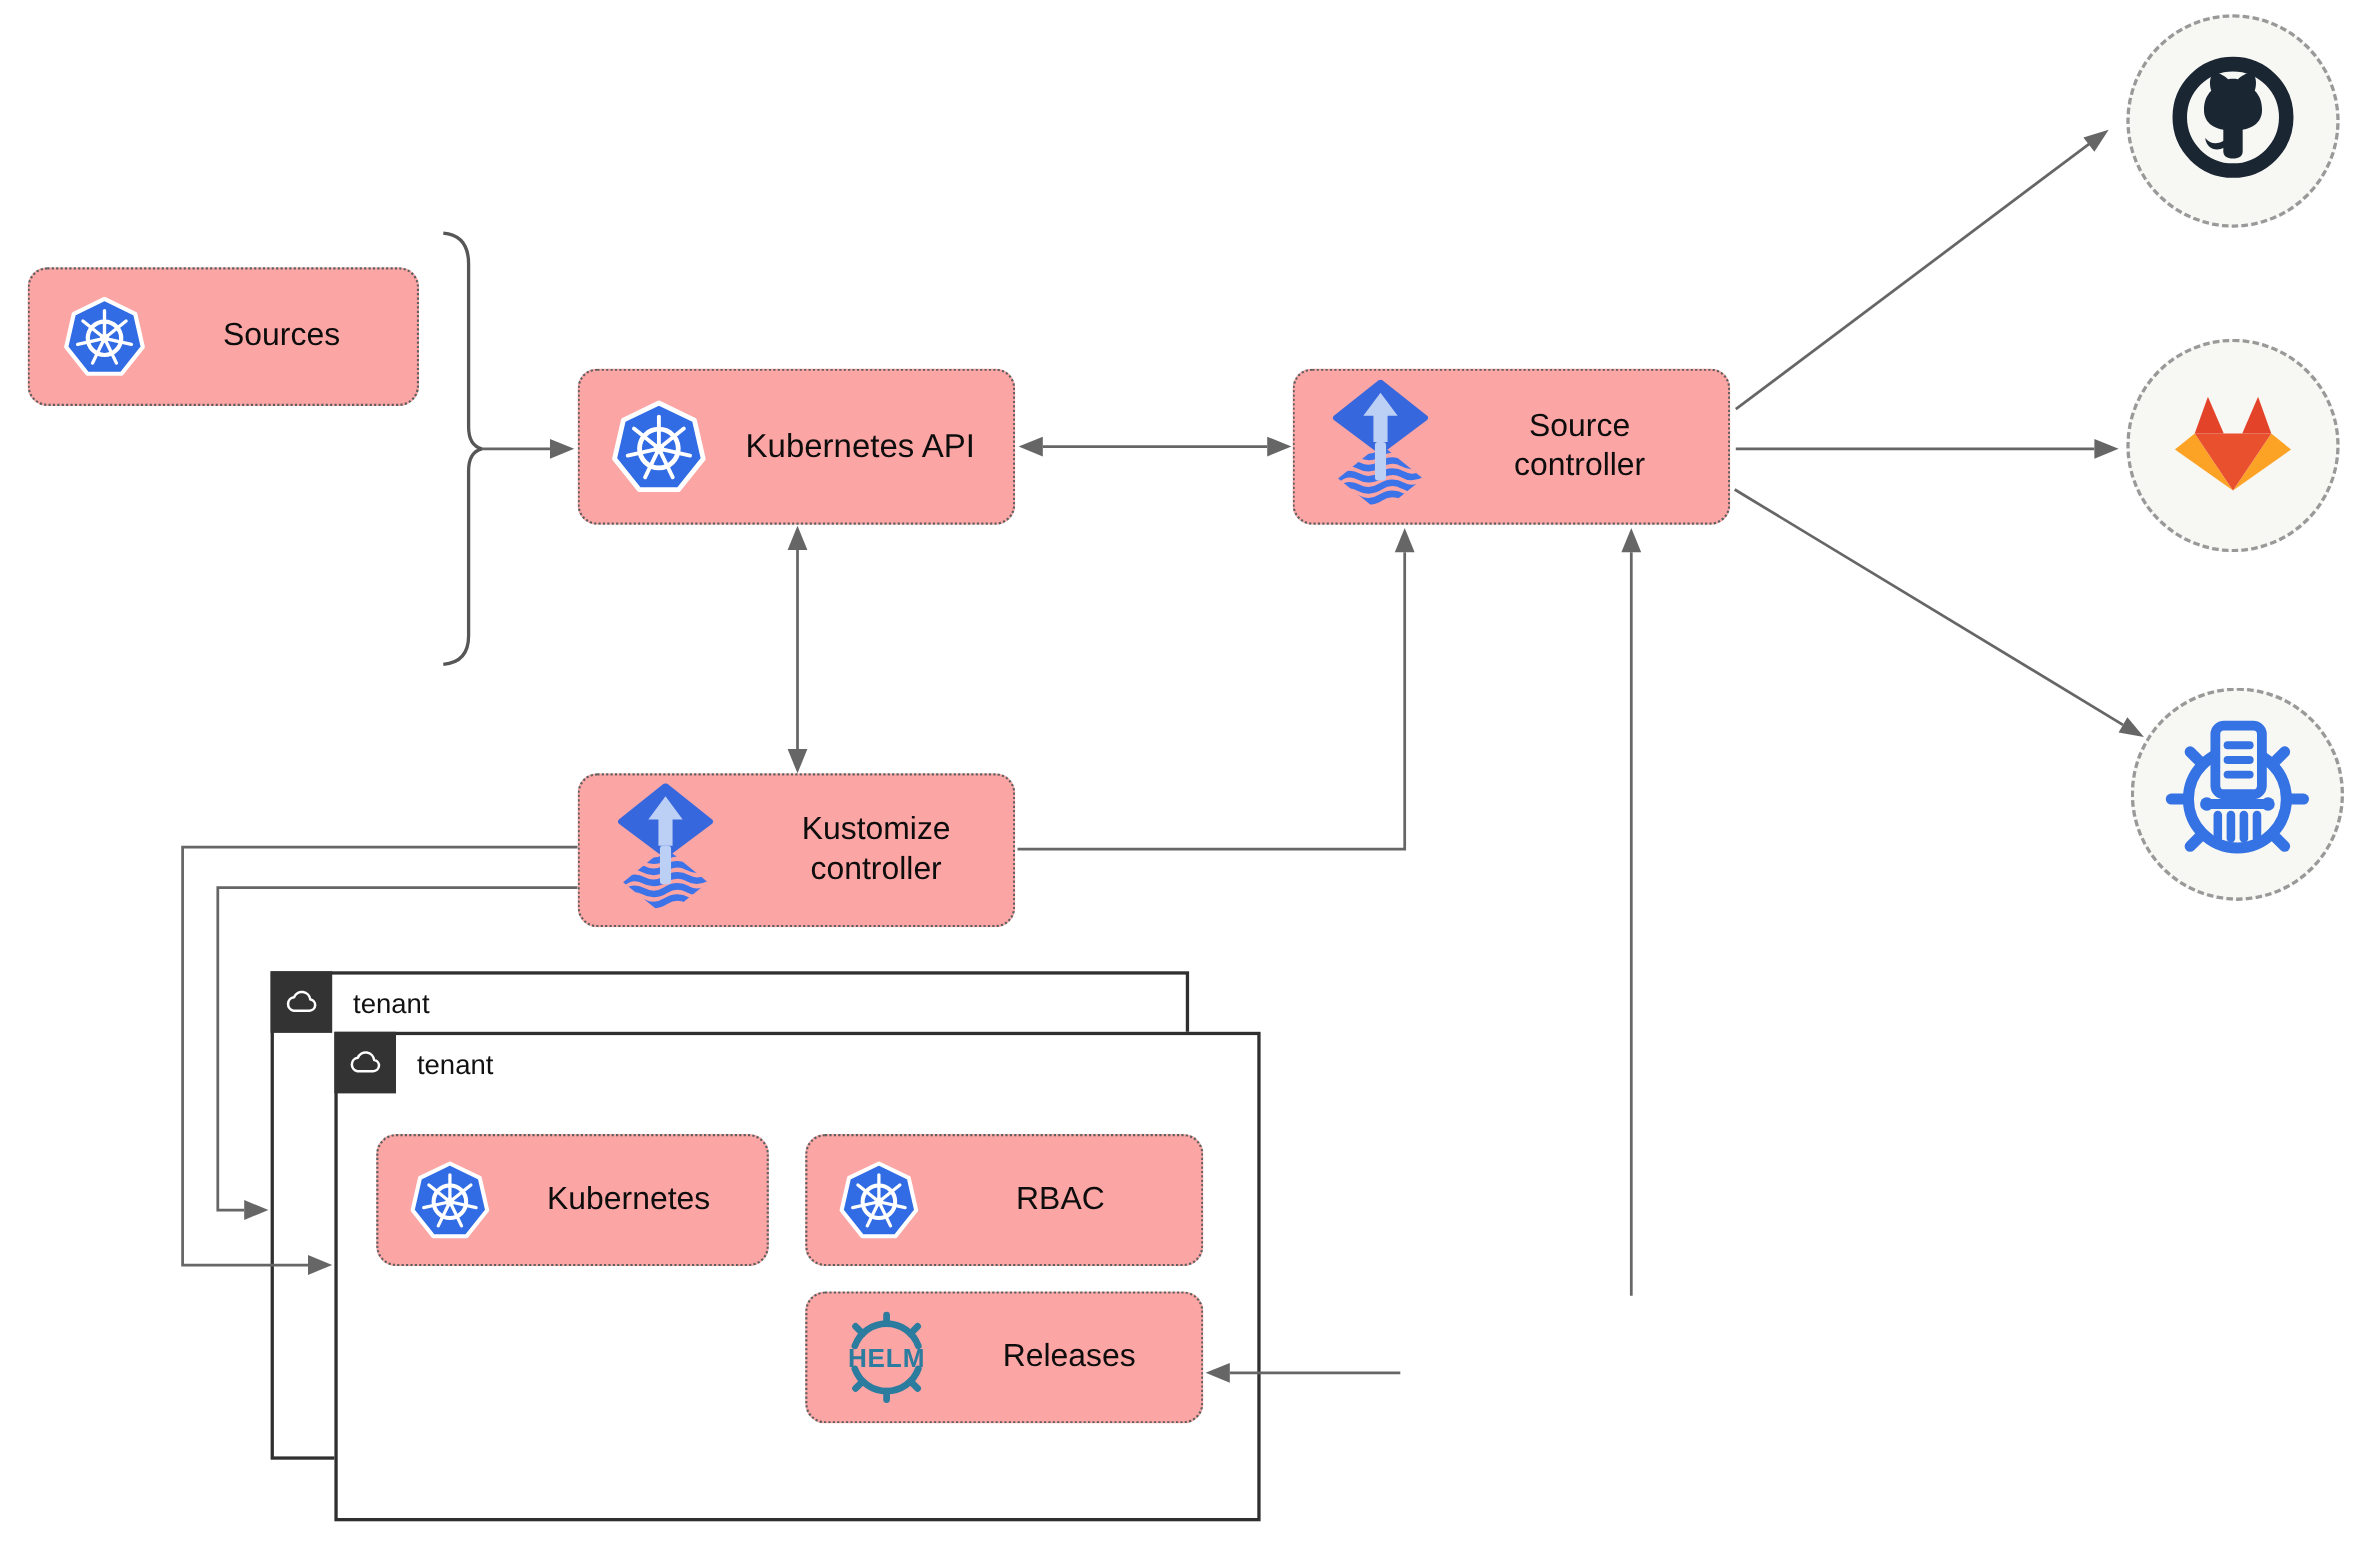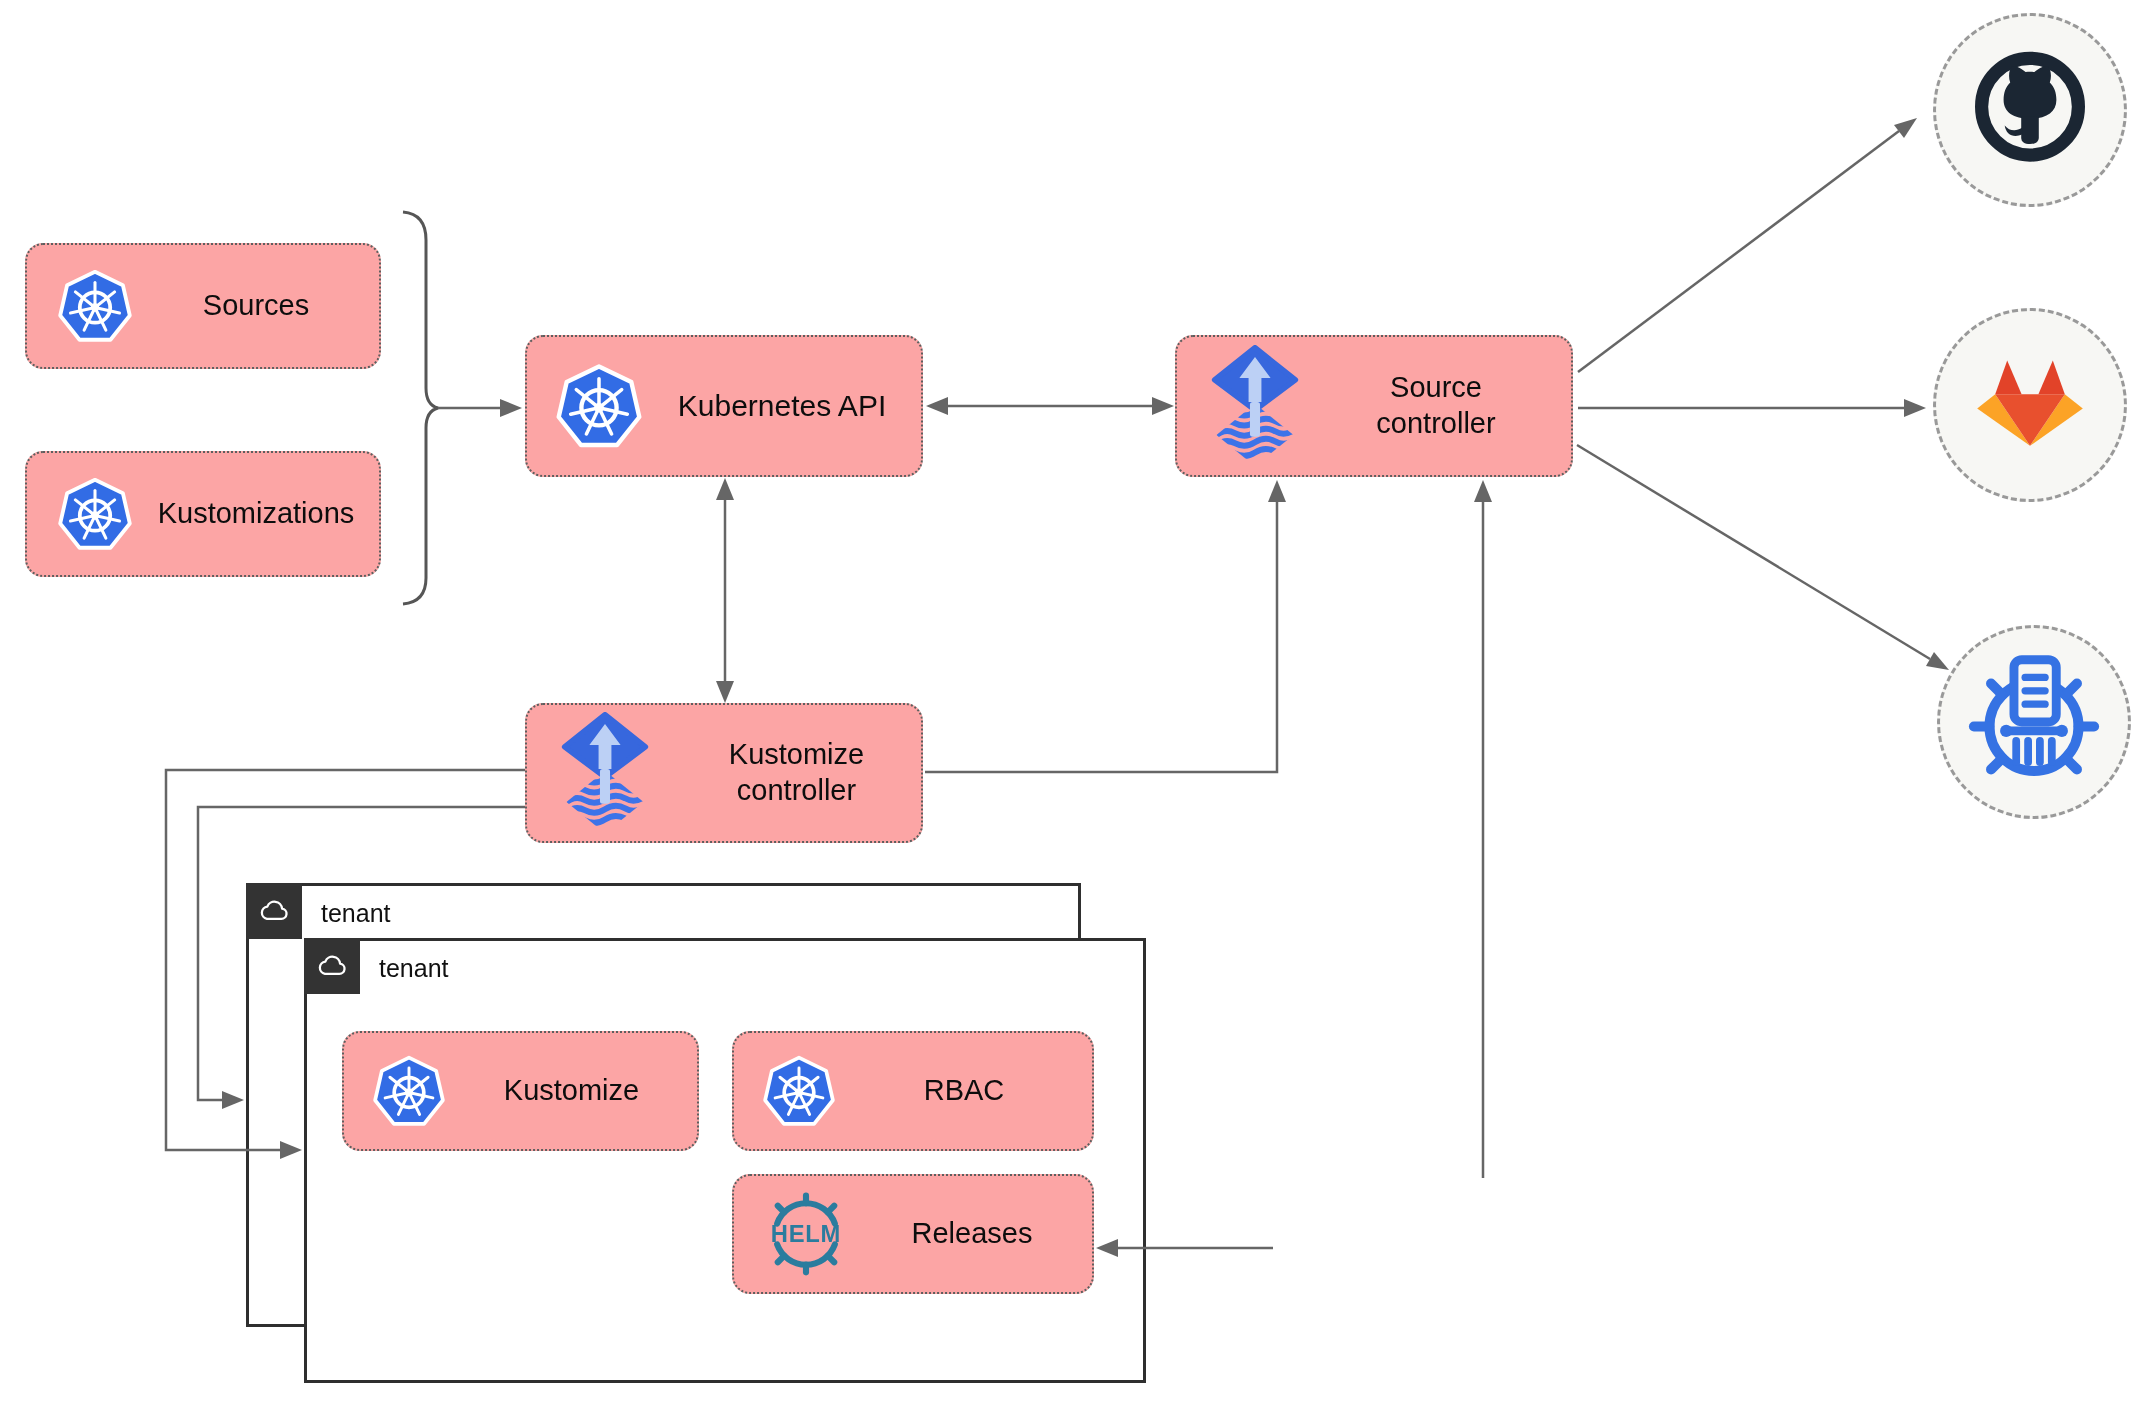--- a/index.html
+++ b/index.html
@@ -155,26 +155,20 @@
     <div class="tenant-label">tenant</div>
   </div>
 
   <div class="dotted-node" style="left:25px;top:243px;width:356px;height:126px;">
     <svg class="node-icon" style="margin-left:30px;" width="76" height="76">
         <use href="#k8s-sym"></use>
       </svg>
     <div class="node-label">Sources</div>
   </div>
 
-  <div class="dotted-node" style="left:25px;top:451px;width:356px;height:126px;">
-    <svg class="node-icon" style="margin-left:30px;" width="76" height="76">
-        <use href="#k8s-sym"></use>
-      </svg>
-    <div class="node-label">Kustomizations</div>
-  </div>
 
   <div class="dotted-node" style="left:1175px;top:335px;width:398px;height:142px;">
     <svg class="node-icon" style="margin-left:32px;" width="92" height="123">
         <use href="#flux-sym"></use>
       </svg>
     <div class="node-label">
       <div class="ctl-label">Source controller</div>
     </div>
   </div>
 
@@ -192,21 +186,21 @@
     <div class="node-label">
       <div class="ctl-label">Kustomize controller</div>
     </div>
   </div>
 
 
   <div class="dotted-node" style="left:342px;top:1031px;width:357px;height:120px;">
     <svg class="node-icon" style="margin-left:28px;" width="74" height="74">
         <use href="#k8s-sym"></use>
       </svg>
-    <div class="node-label">Kustomize</div>
+    <div class="node-label">Kubernetes</div>
   </div>
 
   <div class="dotted-node" style="left:732px;top:1031px;width:362px;height:120px;">
     <svg class="node-icon" style="margin-left:28px;" width="74" height="74">
         <use href="#k8s-sym"></use>
       </svg>
     <div class="node-label">RBAC</div>
   </div>
 
 

